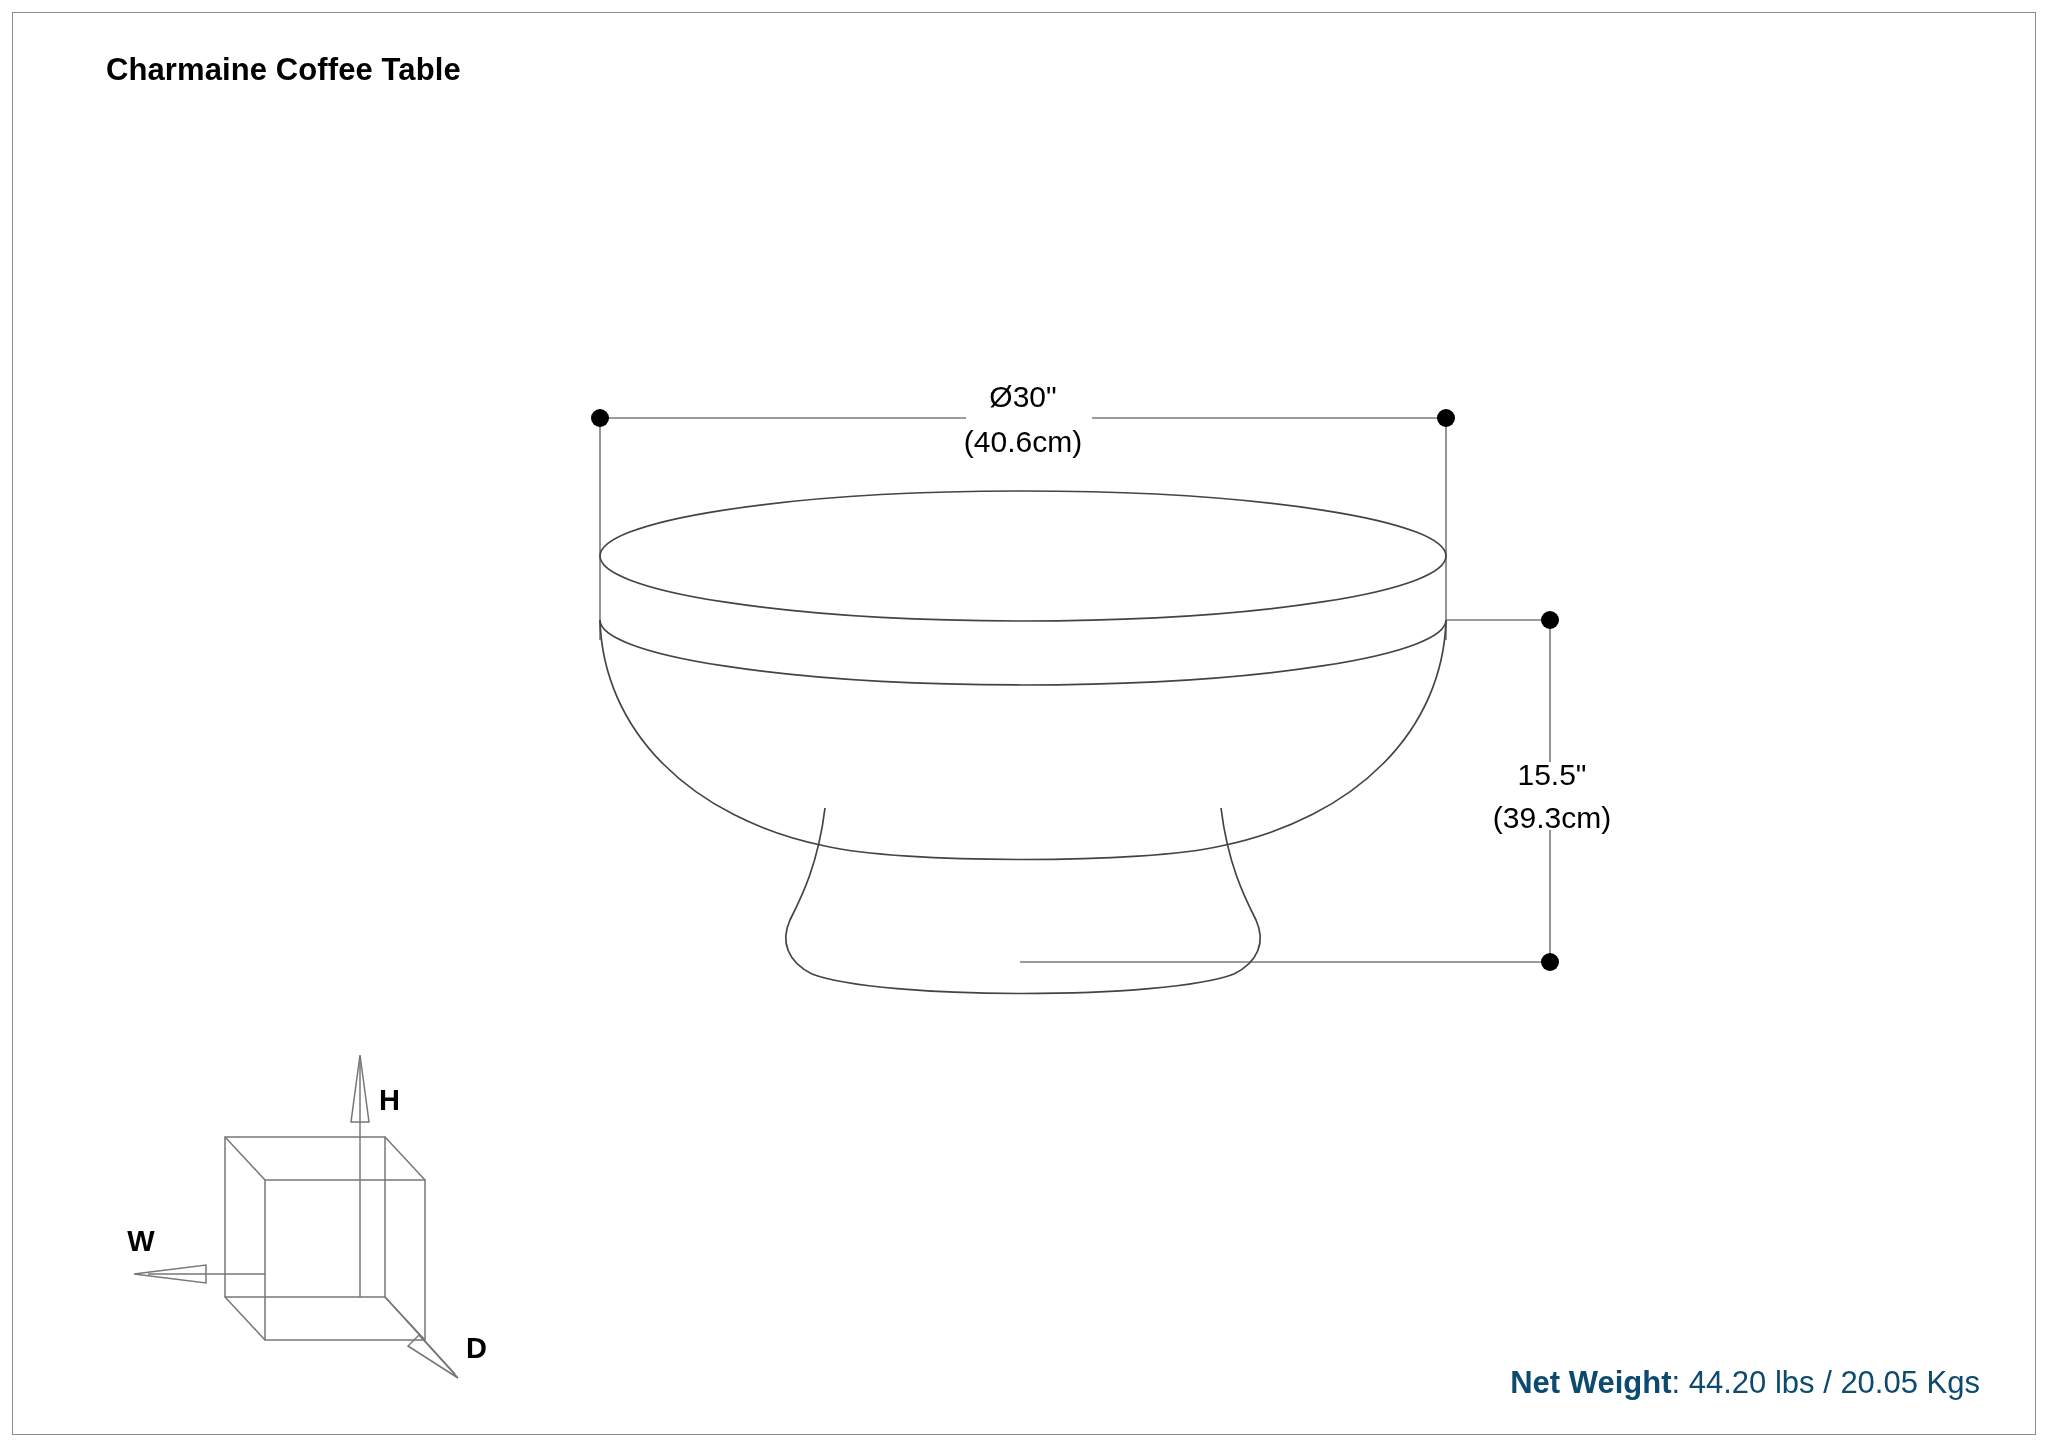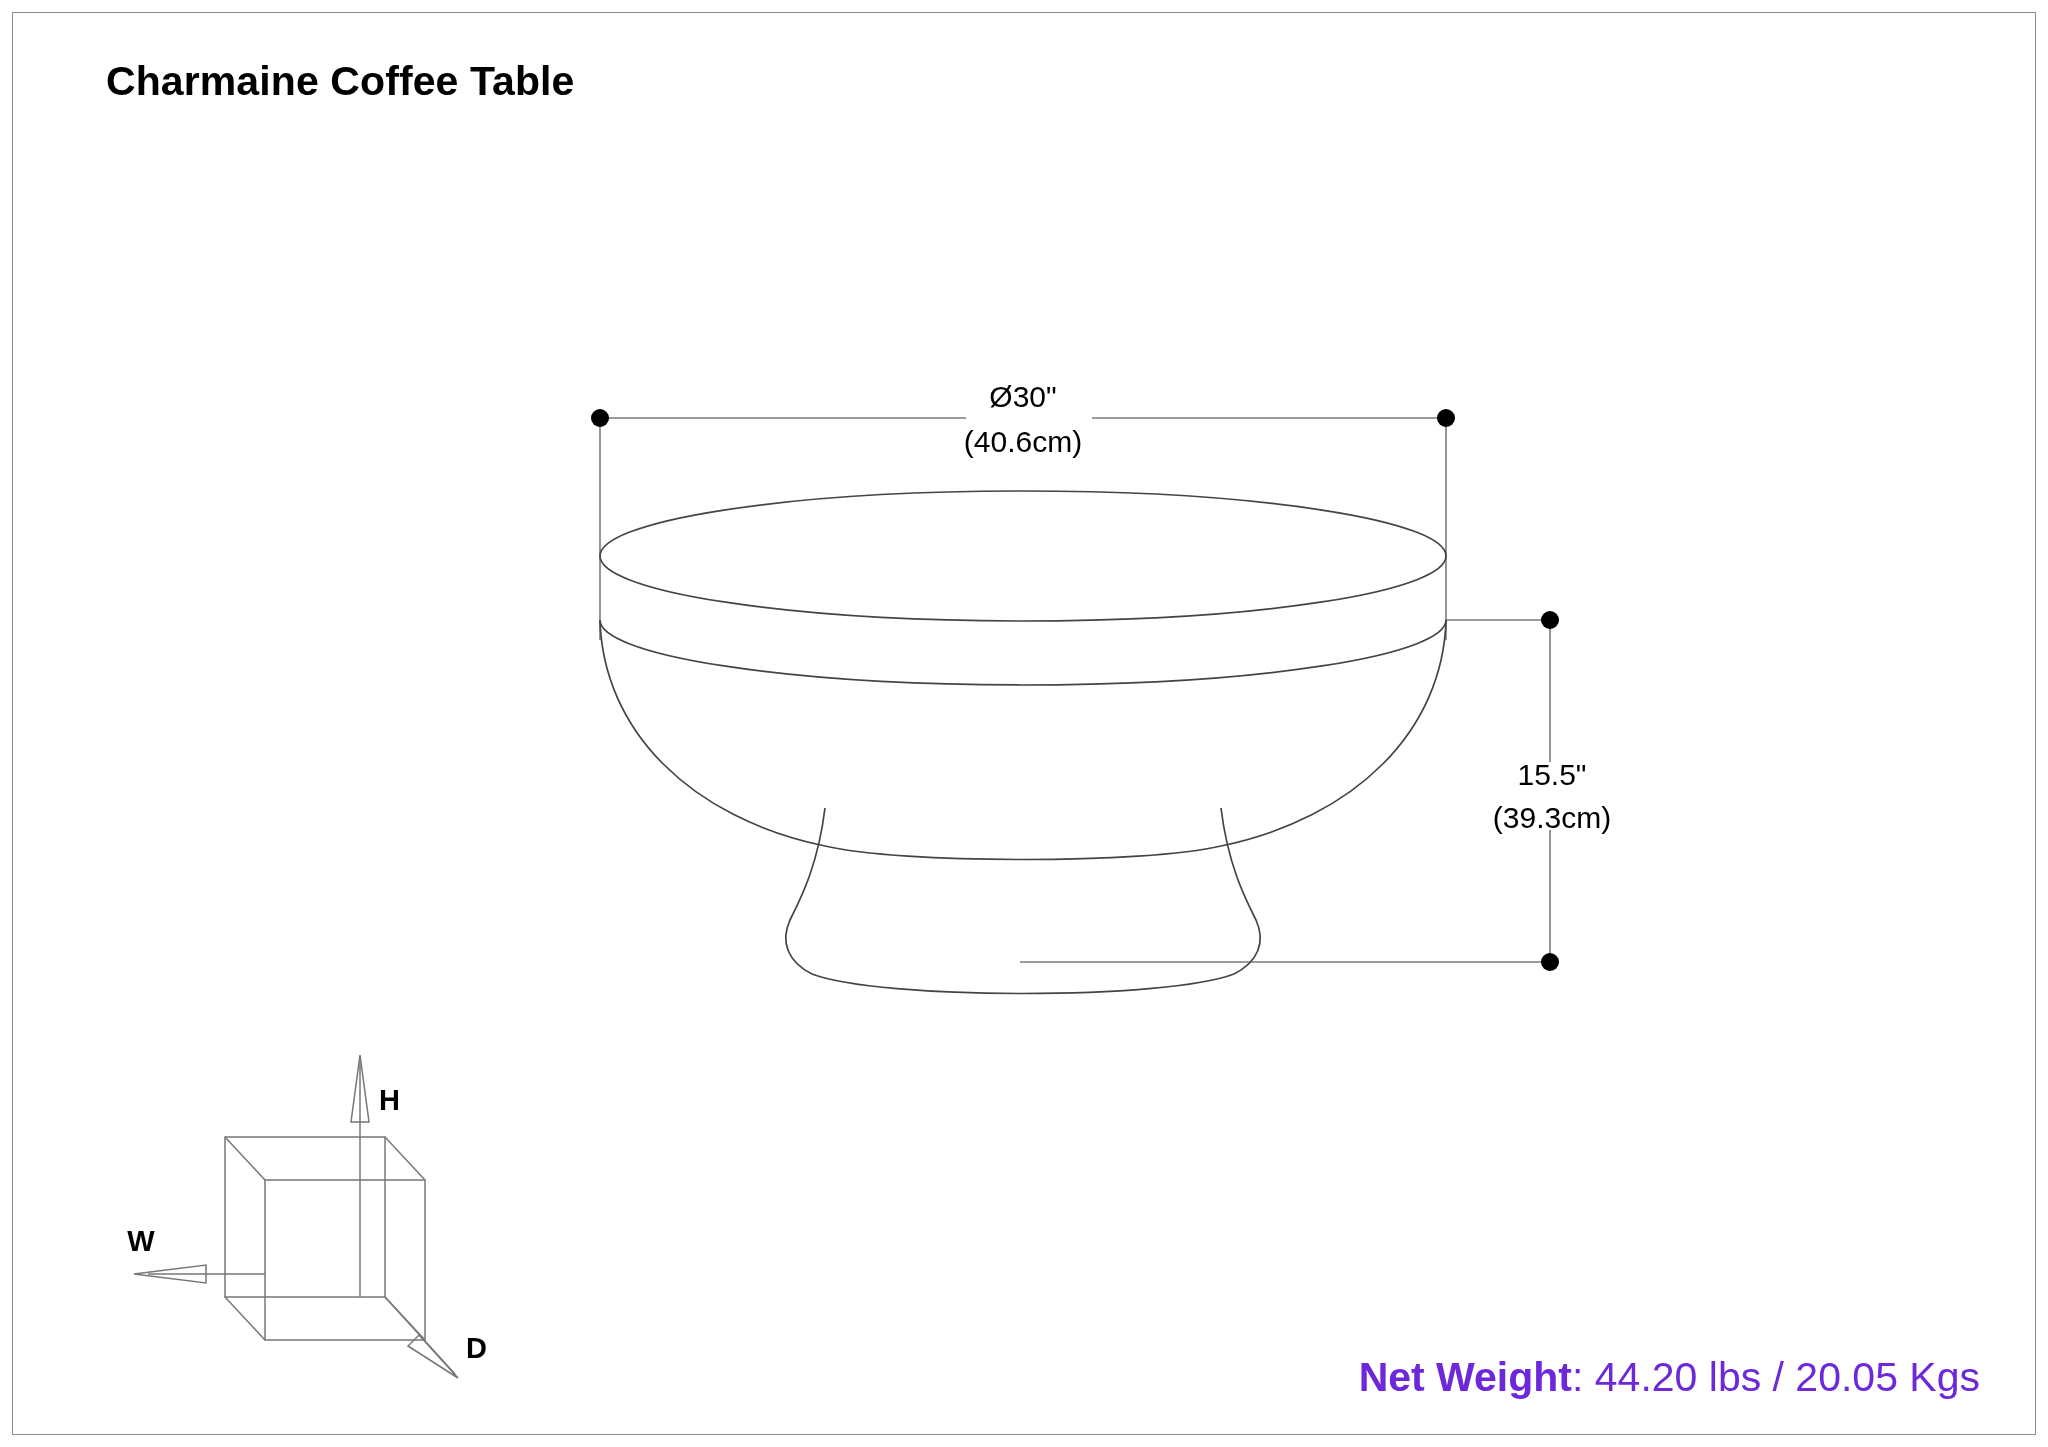--- a/index.html
+++ b/index.html
@@ -22,33 +22,33 @@
     left: 12px;
     top: 12px;
     width: 2024px;
     height: 1423px;
     border: 1.6px solid #8c8c8c;
     box-sizing: border-box;
   }
   #page-title {
     position: absolute;
     left: 106px;
-    top: 58px;
-    font-size: 41px;
+    top: 52px;
+    font-size: 31px;
     font-weight: bold;
     color: #000000;
     letter-spacing: 0.1px;
     white-space: nowrap;
   }
   #net-weight {
     position: absolute;
     right: 68px;
     bottom: 46px;
-    font-size: 41px;
-    color: #6d28d9;
+    font-size: 31px;
+    color: #0c4a6e;
     white-space: nowrap;
   }
   #net-weight .nw-label {
     font-weight: bold;
   }
   #net-weight .nw-value {
     font-weight: normal;
   }
   #drawing-svg {
     position: absolute;

